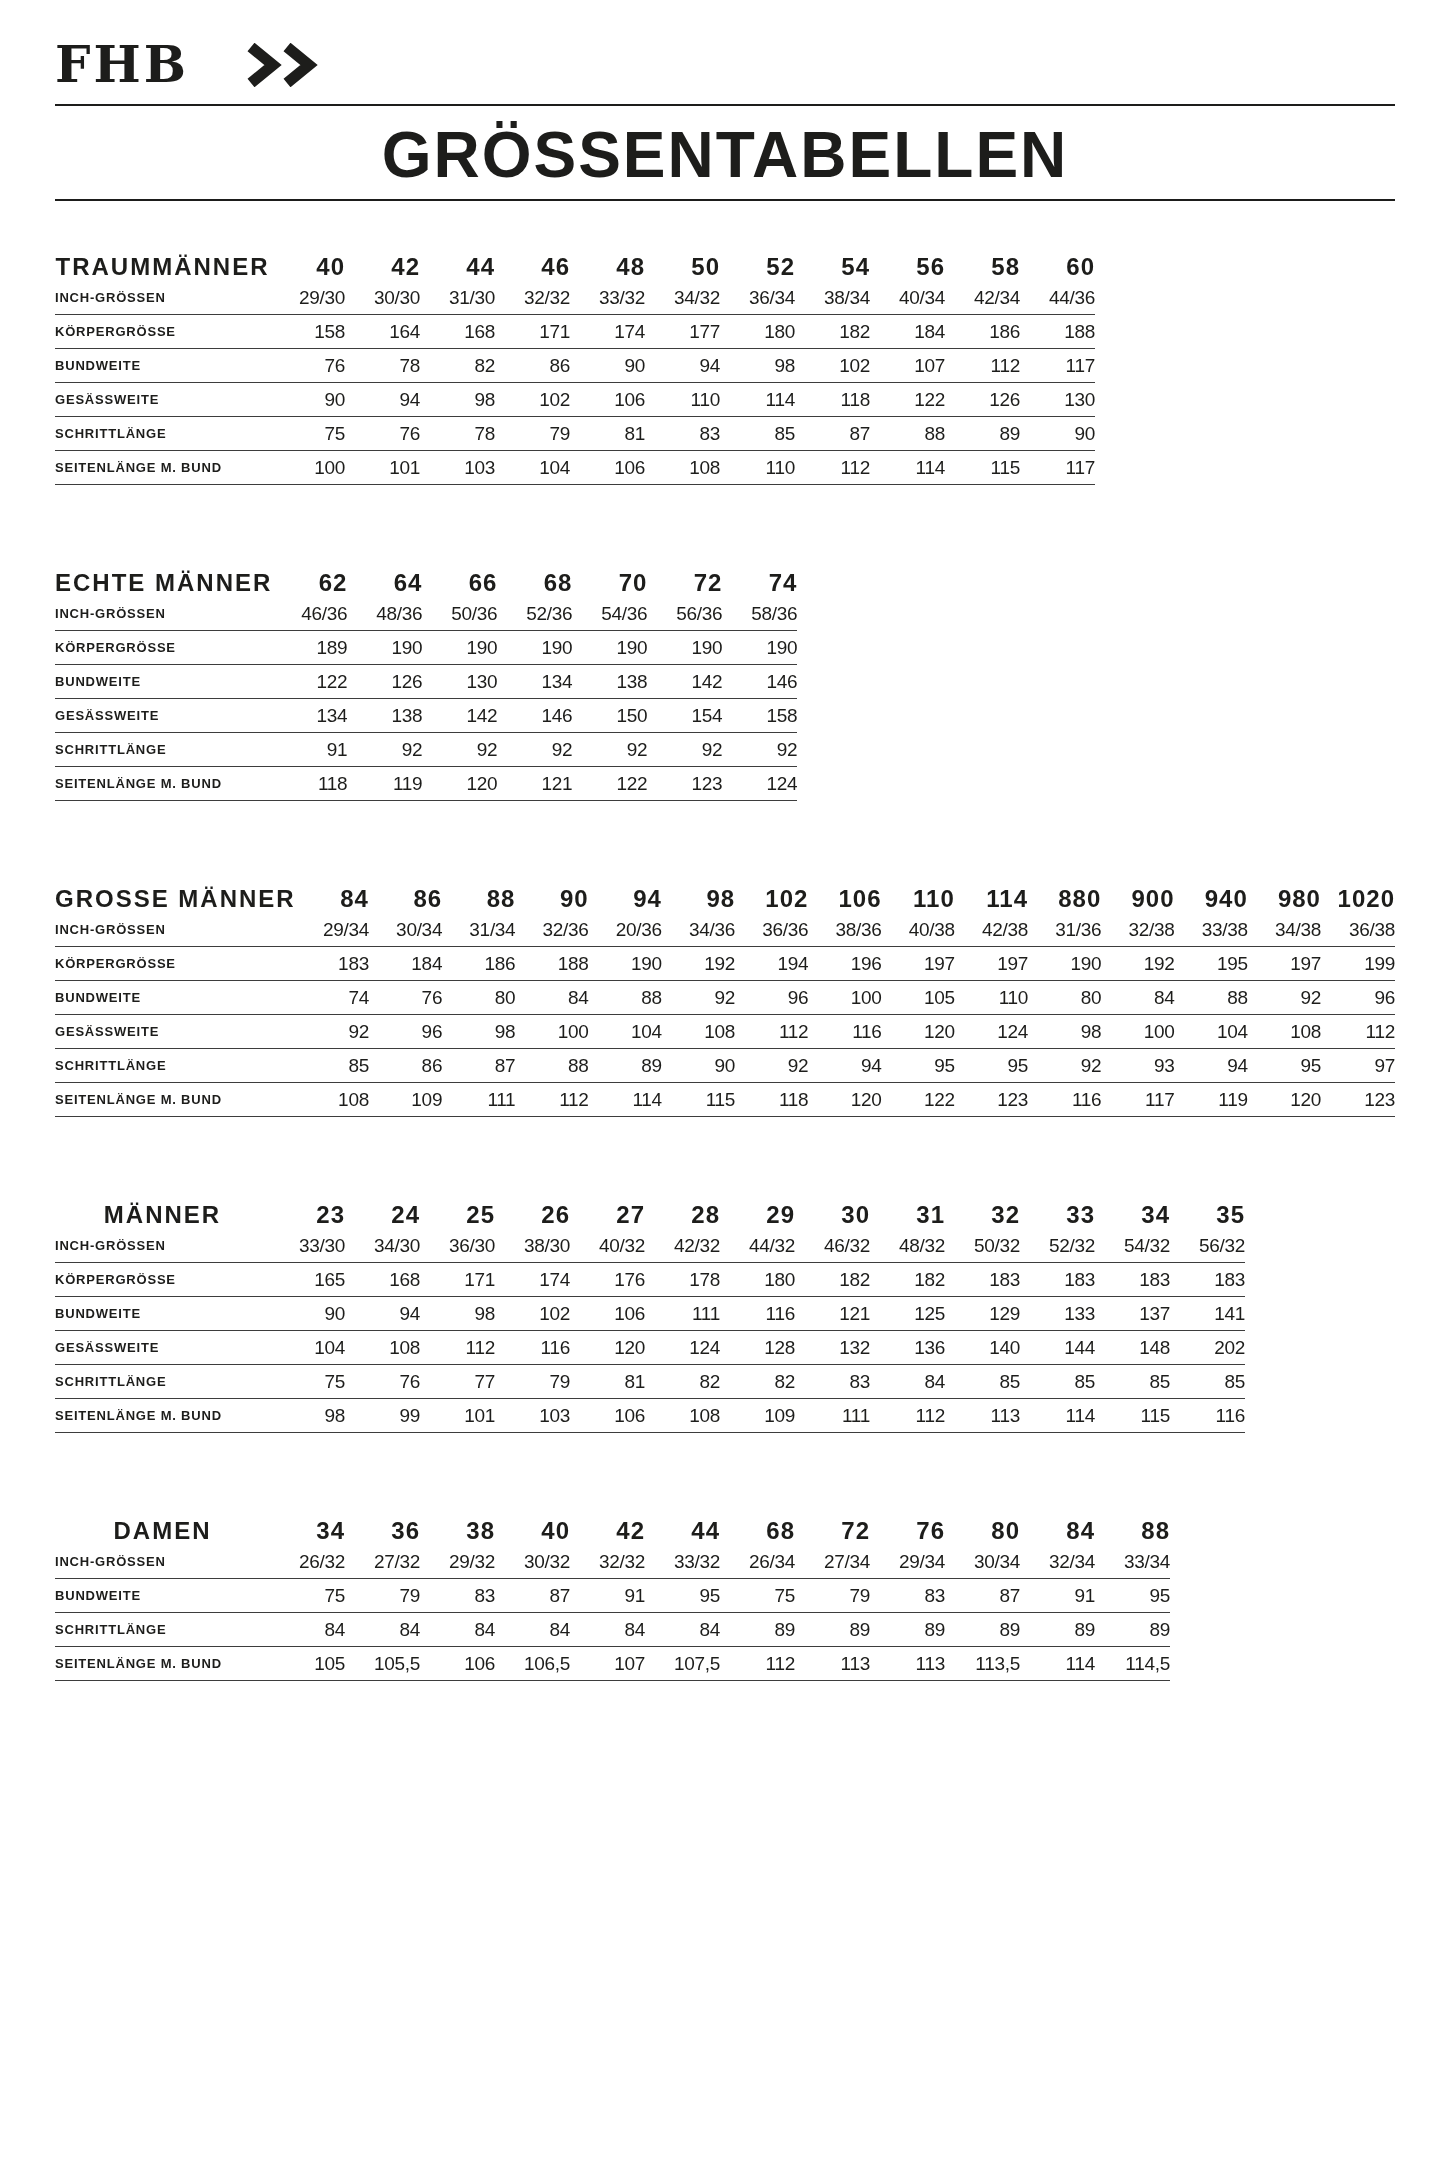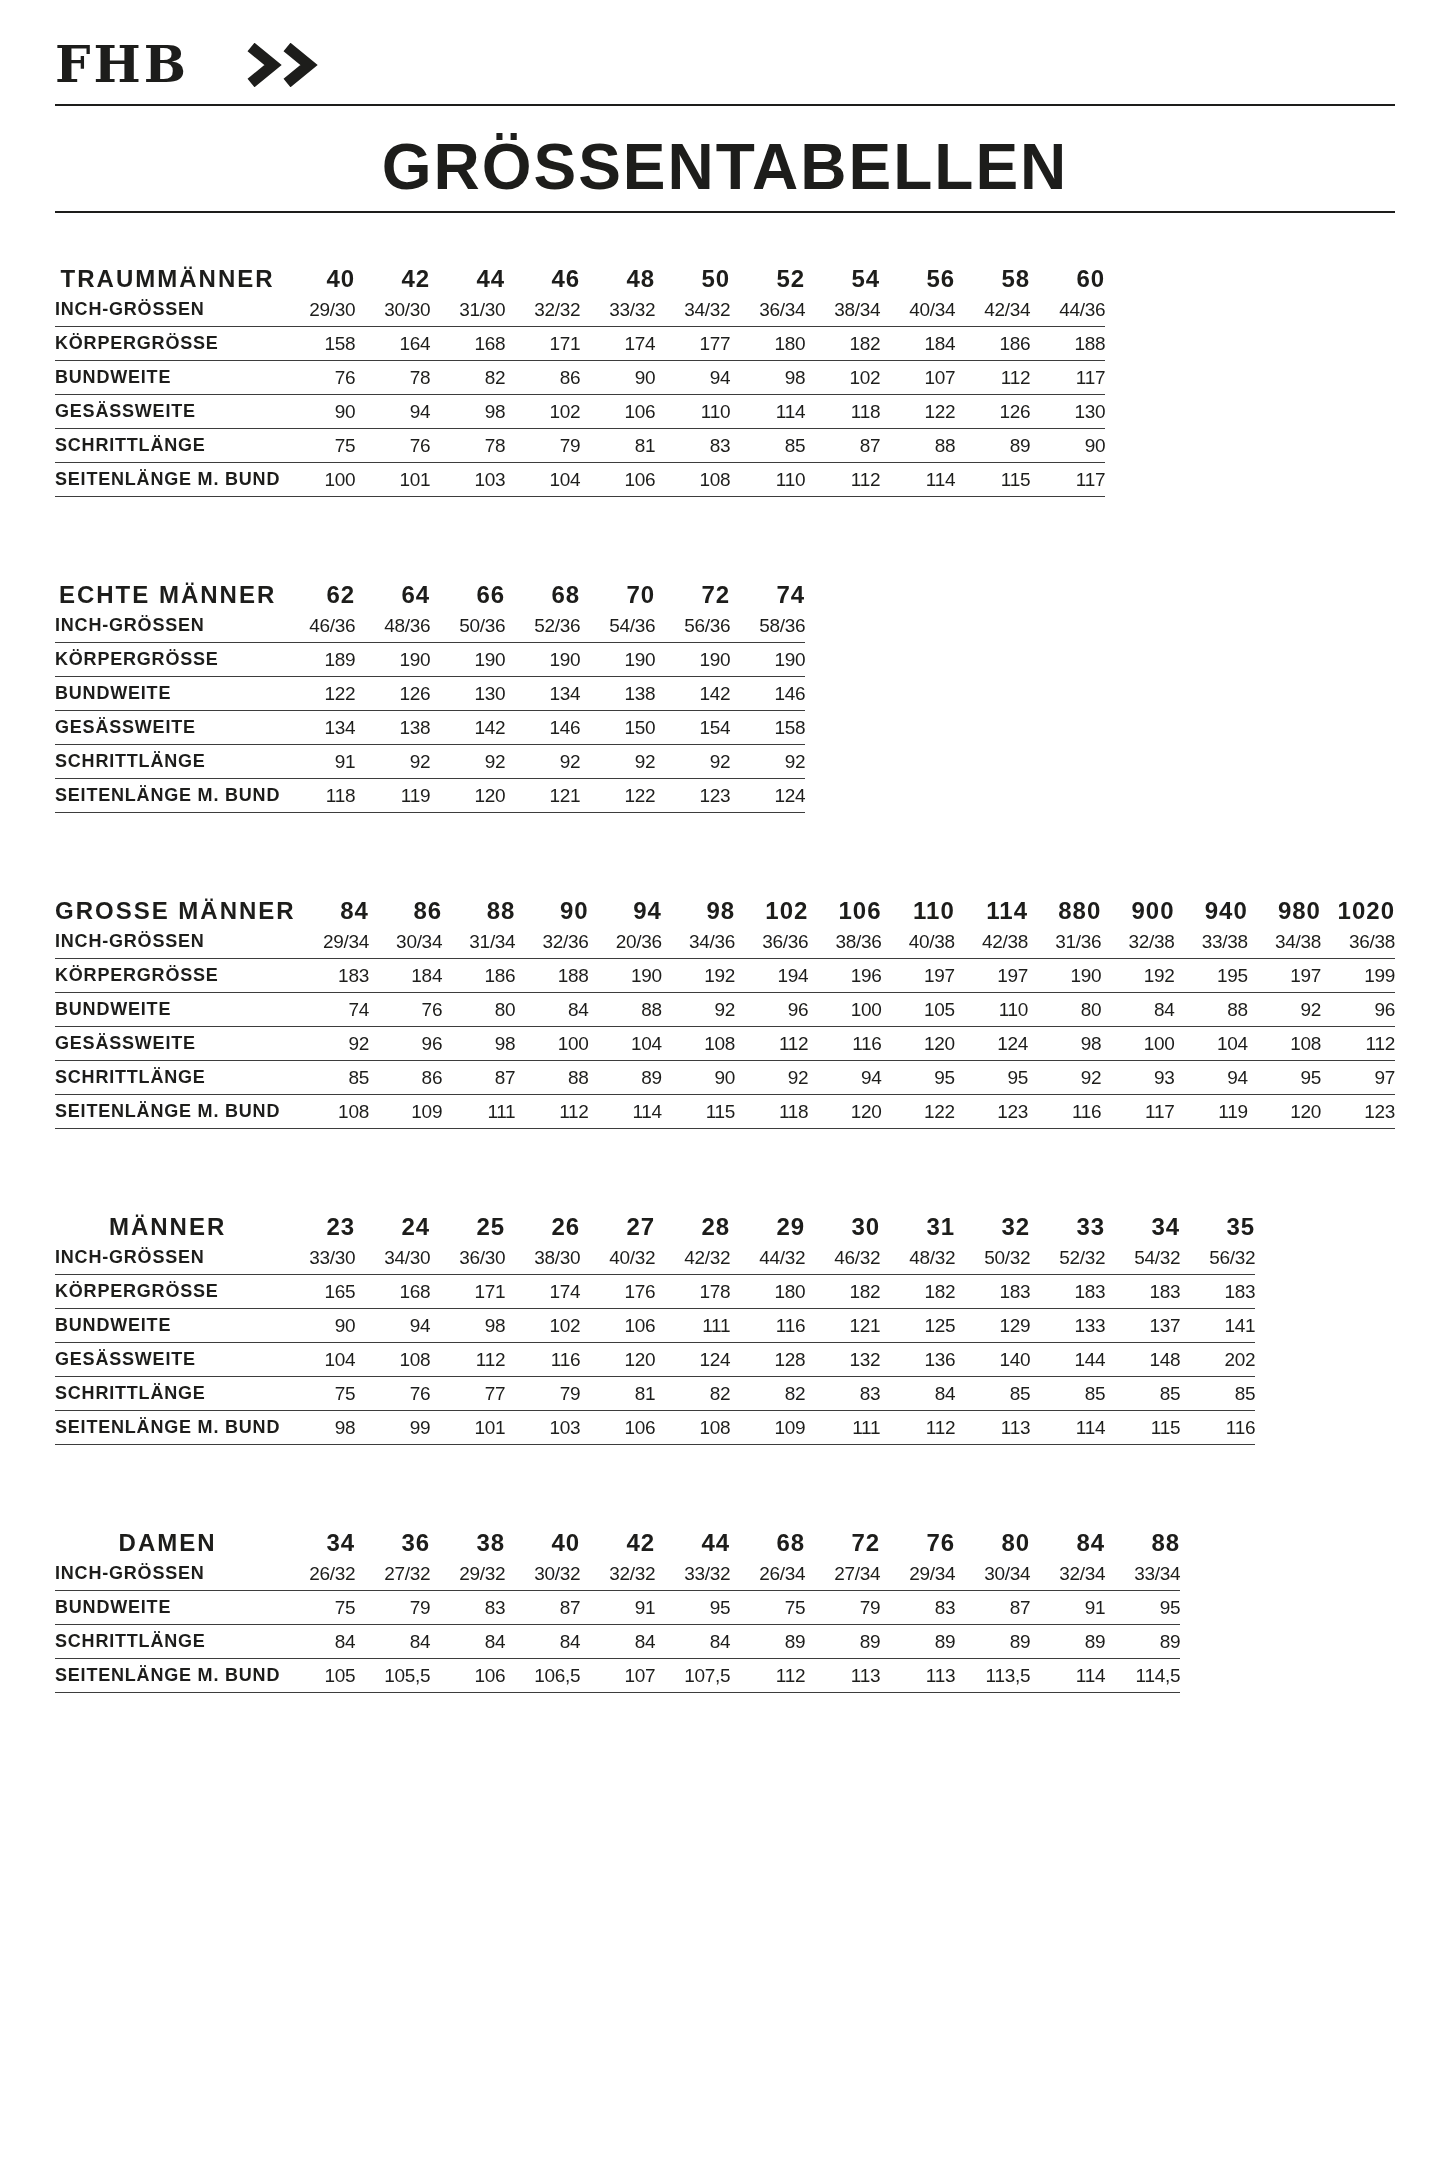--- a/index.html
+++ b/index.html
@@ -16,21 +16,21 @@
   
   .logo-row{display:flex;align-items:center;gap:58px;height:62px;}
   .logo-text{
     font-family:"DejaVu Serif","Liberation Serif",serif;
     font-weight:bold;font-size:50px;letter-spacing:3px;line-height:1;
     transform:scaleY(1.02);
   }
   .chevrons{display:flex;align-items:center;}
   .rule{border:none;border-top:2.5px solid #1d1d1b;margin:0;}
   .rule-top{margin-top:8px;}
-  .title-block{text-align:center;margin-top:28px;}
+  .title-block{text-align:center;margin-top:16px;}
   .main-title{
     margin:0;font-size:64px;font-weight:bold;letter-spacing:2px;
     line-height:1.05;
   }
   .sub-wrap{line-height:0.9;margin-top:-4px;}
   .sub-title{
     display:inline-block;font-size:92px;font-weight:normal;
     letter-spacing:1px;line-height:0.95;
     transform:scaleX(0.56);transform-origin:50% 50%;
   }
@@ -53,21 +53,21 @@
   }
   td.size-cell{
     font-size:24px;font-weight:bold;letter-spacing:1px;
     text-align:right;
   }
   tbody td{
     height:33px;border-bottom:1.6px solid #3d3d3d;
     vertical-align:middle;
   }
   td.row-label{
-    font-size:18px;font-weight:bold;letter-spacing:0.8px;
+    font-size:13px;font-weight:bold;letter-spacing:0.8px;
     text-align:left;white-space:nowrap;
   }
   td.value-cell{
     font-size:19px;text-align:right;letter-spacing:-0.3px;
     white-space:nowrap;
   }
 </style>
 </head>
 <body>
 

